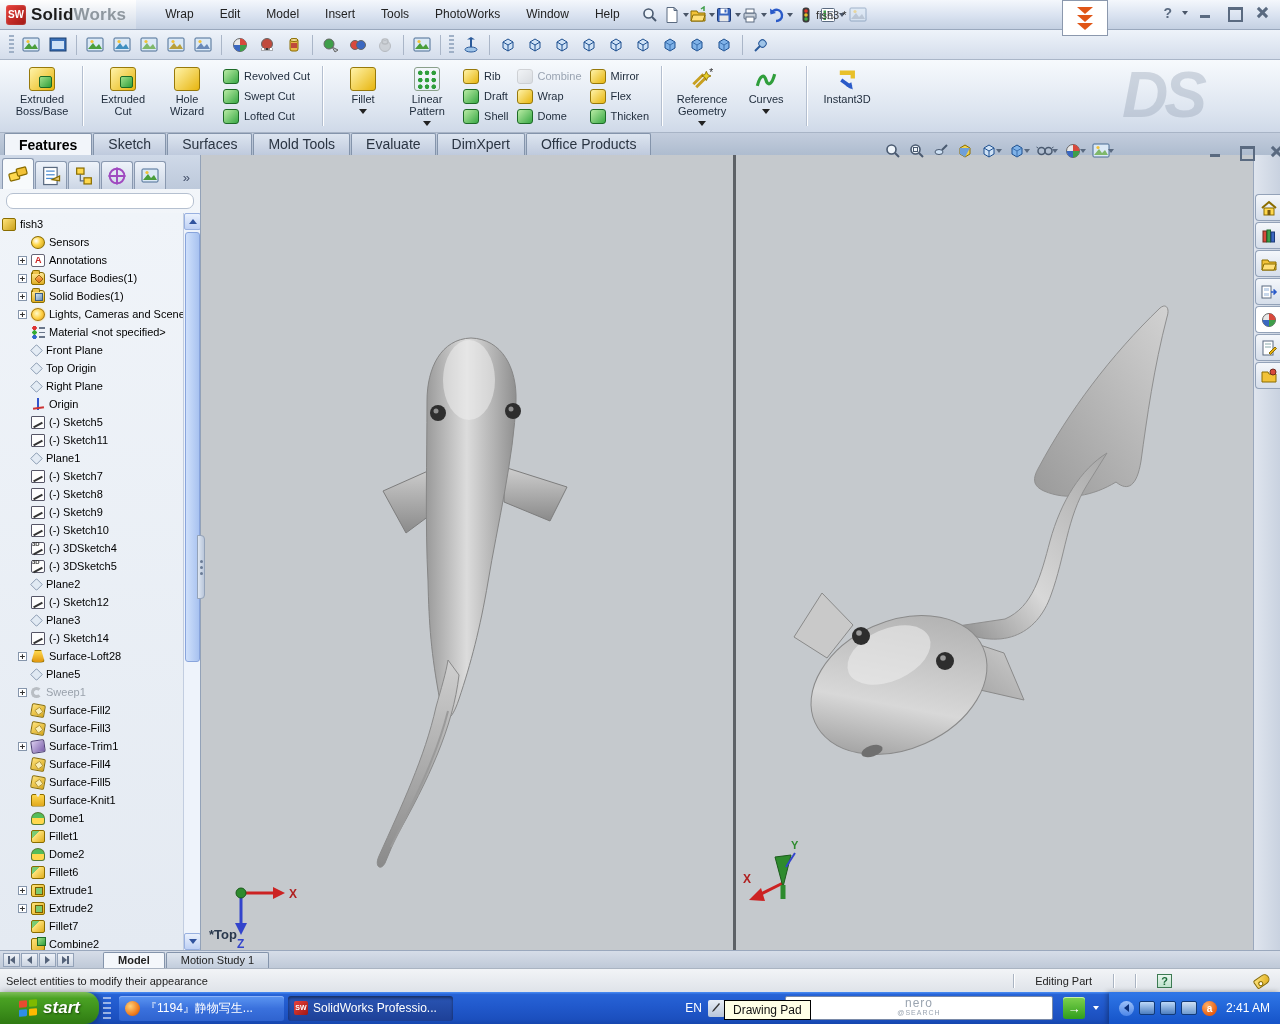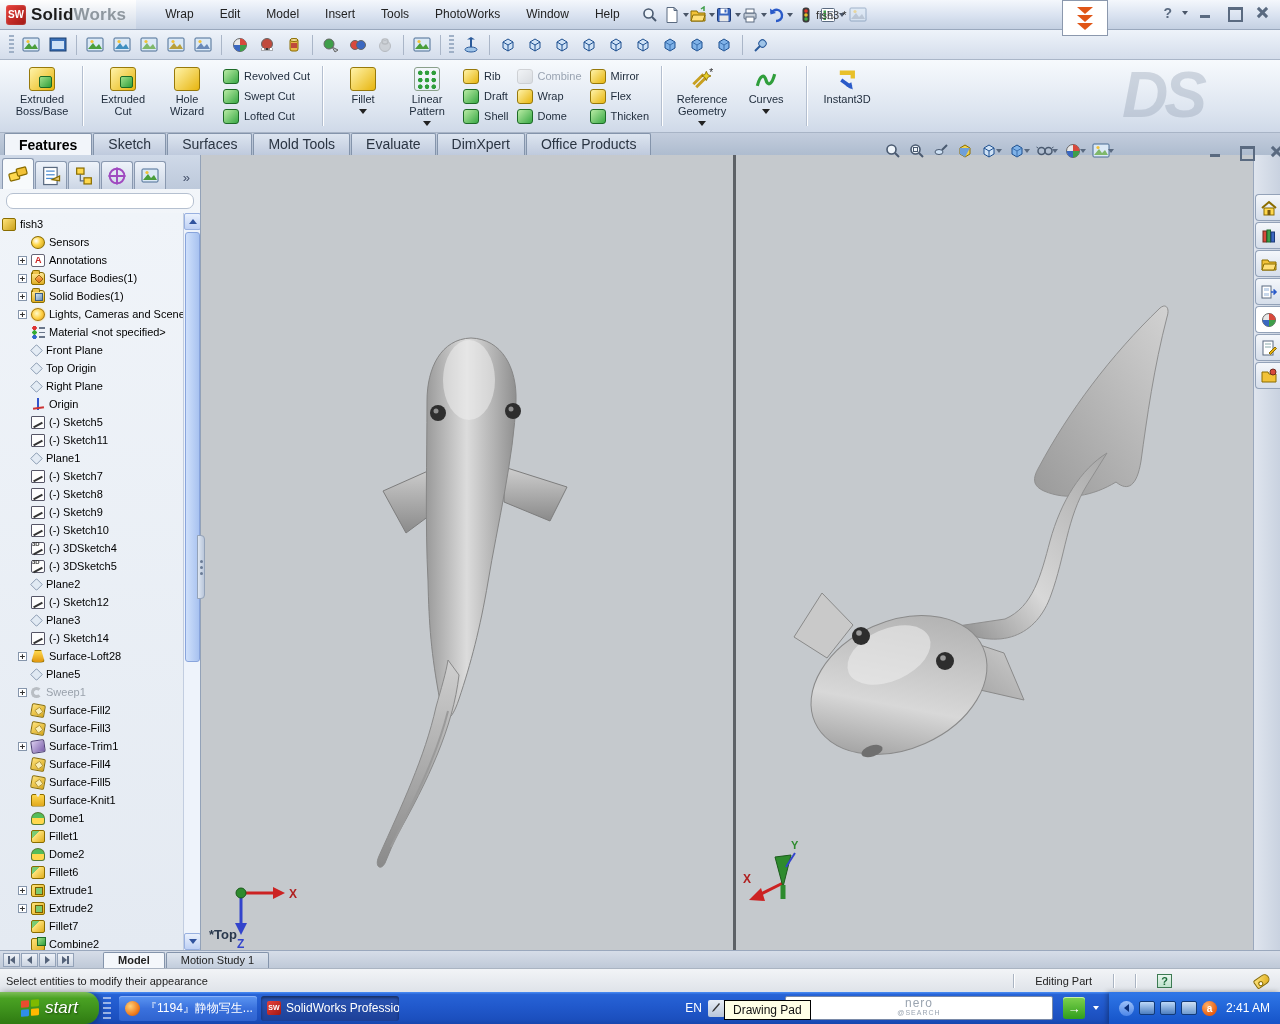--- a/index.html
+++ b/index.html
@@ -150,27 +150,27 @@
   .statusbar{position:absolute;left:0;top:968px;width:1280px;height:24px;background:linear-gradient(180deg,#f2f4f7,#dfe3e9);border-top:1px solid #aab4c2;display:flex;align-items:center;font-size:11px;color:#222}
   .sb-msg{padding-left:6px}
   .sb-right{margin-left:auto;display:flex;align-items:center;gap:21px;padding-right:10px}
   .sb-div{width:1px;height:14px;background:#aab4c2;box-shadow:1px 0 0 #fff}
   .q-box{width:15px;height:14px;background:linear-gradient(180deg,#e9f6ee,#bfe2cc);border:1px solid #3c7a52;color:#1c6b3a;font:bold 11px/13px "Liberation Sans",sans-serif;text-align:center}
   .tag-ic{width:16px;height:10px;background:linear-gradient(135deg,#ffe37a,#dfae1e);border:1px solid #8a6d00;border-radius:2px 5px 5px 2px;transform:rotate(-35deg);position:relative}
   .tag-ic::after{content:"";position:absolute;left:2px;top:3px;width:3px;height:3px;border-radius:50%;background:#fff;border:1px solid #8a6d00}
 
   
   .taskbar{position:absolute;left:0;top:992px;width:1280px;height:32px;background:linear-gradient(180deg,#4a8ef5 0%,#2763d6 8%,#2159cc 45%,#1b4fbe 85%,#1646ad 100%);display:flex;align-items:center}
-  .startbtn{height:32px;width:99px;border-radius:0 14px 14px 0;background:linear-gradient(180deg,#7ebe58 0%,#4aa223 20%,#3c8f1b 60%,#2f7a12 100%);display:flex;align-items:center;justify-content:center;gap:6px;box-shadow:2px 0 6px rgba(0,0,0,.35);color:#fff;font-size:17px;font-weight:normal;font-style:italic;text-shadow:1px 1px 2px #1c4d08}
+  .startbtn{height:32px;width:99px;border-radius:0 14px 14px 0;background:linear-gradient(180deg,#7ebe58 0%,#4aa223 20%,#3c8f1b 60%,#2f7a12 100%);display:flex;align-items:center;justify-content:center;gap:6px;box-shadow:2px 0 6px rgba(0,0,0,.35);color:#fff;font-size:17px;font-weight:bold;font-style:italic;text-shadow:1px 1px 2px #1c4d08}
   .winflag{width:18px;height:16px;position:relative;transform:skewY(-6deg)}
   .winflag i{position:absolute;width:8px;height:7px;border-radius:1px}
   .winflag i:nth-child(1){left:0;top:0;background:#e84b2f}.winflag i:nth-child(2){right:0;top:0;background:#7fba00}
   .winflag i:nth-child(3){left:0;bottom:0;background:#2f8ee8}.winflag i:nth-child(4){right:0;bottom:0;background:#ffb900}
   .ql-grip{width:8px;height:22px;margin:0 4px;background:repeating-linear-gradient(180deg,rgba(255,255,255,.55) 0 2px,transparent 2px 5px)}
-  .taskitem{width:138px;height:25px;margin-left:4px;border-radius:3px;display:flex;align-items:center;gap:5px;padding:0 6px;font-size:12px;color:#fff;background:linear-gradient(180deg,#5c96f2,#3a71dd 50%,#2f63cf);box-shadow:inset 0 1px 0 #8ab2f8;white-space:nowrap;overflow:hidden}
+  .taskitem{width:165px;height:25px;margin-left:4px;border-radius:3px;display:flex;align-items:center;gap:5px;padding:0 6px;font-size:12px;color:#fff;background:linear-gradient(180deg,#5c96f2,#3a71dd 50%,#2f63cf);box-shadow:inset 0 1px 0 #8ab2f8;white-space:nowrap;overflow:hidden}
   .taskitem.active{background:linear-gradient(180deg,#2a55b4,#1d4097);box-shadow:inset 0 2px 3px rgba(0,0,0,.45)}
   .ff-ic{width:15px;height:15px;border-radius:50%;background:radial-gradient(circle at 35% 35%,#ffd27a,#f07d1e 60%,#b34c08);flex:none}
   .sw-ic{width:14px;height:14px;border-radius:2px;background:linear-gradient(135deg,#e8413c,#a01713);color:#fff;font:bold 7px/14px "Liberation Sans",sans-serif;text-align:center;flex:none}
   .lang{margin-left:auto;display:flex;align-items:center;gap:6px;color:#fff;font-size:12px}
   .lang-ic{width:17px;height:17px;background:linear-gradient(180deg,#e8eef6,#b9c6da);border-radius:2px;display:flex;align-items:center;justify-content:center}
   .searchbox{position:relative;width:268px;height:24px;background:#fff;border:1px solid #7a8aa8;border-radius:2px;margin-left:8px;display:flex;align-items:center;justify-content:center}
   .nero{color:#9aa4b0;text-align:center;line-height:10px}
   .nero .n1{font-weight:normal;font-size:12px;letter-spacing:1px}
   .nero .n2{font-size:7px;letter-spacing:1px}
   .tooltip{position:absolute;left:-62px;top:3px;background:#ffffe6;border:1px solid #000;padding:2px 8px;font-size:12px;color:#111;white-space:nowrap;z-index:6}

